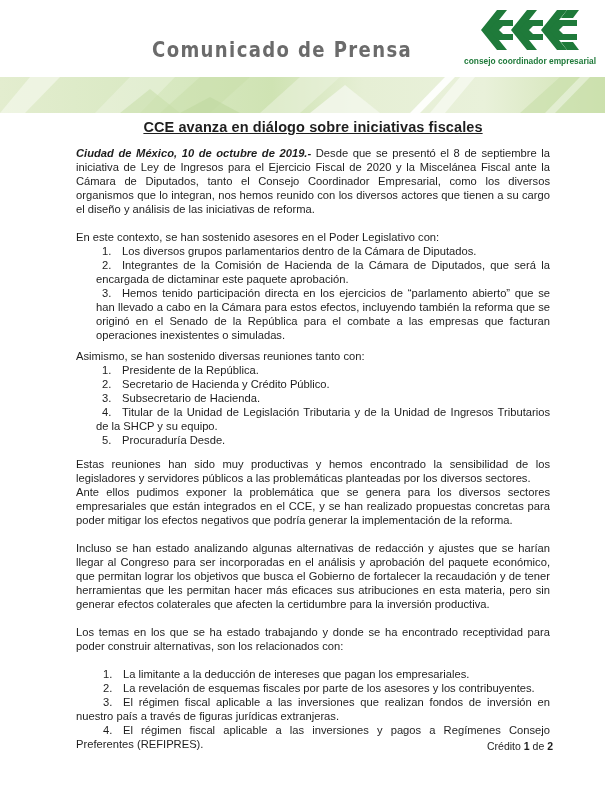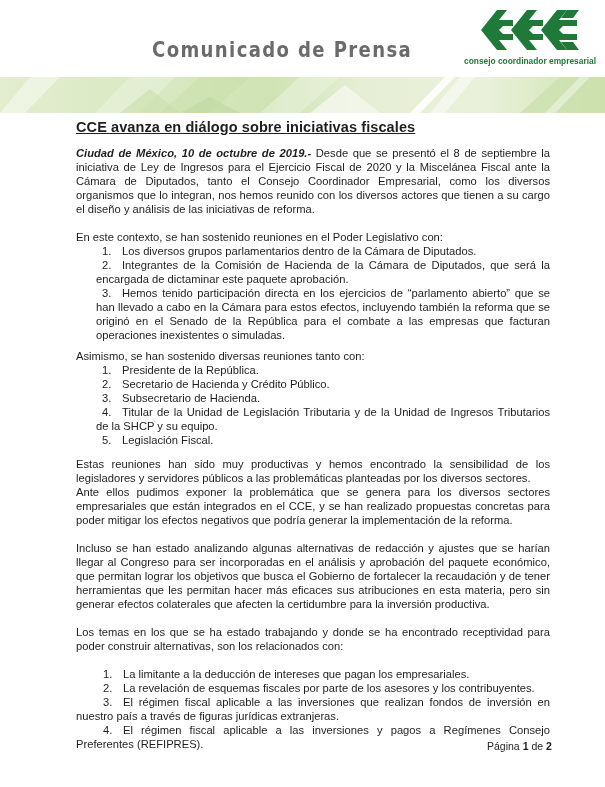--- a/index.html
+++ b/index.html
@@ -12,21 +12,21 @@
   .logo { position:absolute; left:450px; top:8px; width:150px; height:62px; }
   .logo svg { position:absolute; left:22px; top:0; }
   .logo-caption { position:absolute; left:0; top:47px; width:150px; text-align:center;
                   font-family:"Liberation Sans", sans-serif; font-weight:bold; font-size:9.5px;
                   color:#1f7a3a; transform:scaleX(0.88); transform-origin:center top; white-space:nowrap; }
   .banner { position:absolute; left:0; top:77px; width:605px; height:36px; overflow:hidden;
             background:linear-gradient(90deg,#e3edcf 0%,#d7e8c0 30%,#cfe3b3 45%,#e6efd5 60%,#e9f1da 80%,#cfe2b0 100%); }
   .banner svg { position:absolute; left:0; top:0; }
 
   .doc { position:absolute; left:76px; top:118px; width:474px; font-size:11.2px; line-height:14px; }
-  .doc-title { text-align:left; font-weight:bold; font-size:14.5px; text-decoration:underline;
+  .doc-title { text-align:center; font-weight:bold; font-size:14.5px; text-decoration:underline;
                margin:2px 0 12px 0; letter-spacing:0.1px; }
   p { margin:0; text-align:justify; }
   .gap { height:14px; }
   .dateline { font-weight:bold; font-style:italic; }
   ol { margin:0; padding:0; list-style:none; }
   ol li { text-align:justify; }
   .list-a li { padding-left:32px; text-indent:-6px; }
   .list-a li.wrap { padding-left:20px; text-indent:6px; }
   .list-c li { padding-left:27px; text-indent:0; }
   .list-c li.wrap { padding-left:0; text-indent:27px; }
@@ -72,35 +72,35 @@
     <polygon points="545,36 580,0 590,0 555,36" fill="#ffffff" opacity="0.4"></polygon>
   </svg>
 </div>
 
 <div class="doc">
   <div class="doc-title">CCE avanza en diálogo sobre iniciativas fiscales</div>
 
   <p><span class="dateline">Ciudad de México, 10 de octubre de 2019.-</span><span> Desde que se presentó el 8 de septiembre la iniciativa de Ley de Ingresos para el Ejercicio Fiscal de 2020 y la Miscelánea Fiscal ante la Cámara de Diputados, tanto el Consejo Coordinador Empresarial, como los diversos organismos que lo integran, nos hemos reunido con los diversos actores que tienen a su cargo el diseño y análisis de las iniciativas de reforma.</span></p>
   <div class="gap"></div>
 
-  <p>En este contexto, se han sostenido reuniones en el Poder Legislativo con:</p>
+  <p>En este contexto, se han sostenido asesores en el Poder Legislativo con:</p>
   <ol class="list-a">
     <li><span class="num">1.</span><span>Los diversos grupos parlamentarios dentro de la Cámara de Diputados.</span></li>
     <li class="wrap"><span class="num">2.</span><span>Integrantes de la Comisión de Hacienda de la Cámara de Diputados, que será la encargada de dictaminar este paquete aprobación.</span></li>
     <li class="wrap"><span class="num">3.</span><span>Hemos tenido participación directa en los ejercicios de “parlamento abierto” que se han llevado a cabo en la Cámara para estos efectos, incluyendo también la reforma que se originó en el Senado de la República para el combate a las empresas que facturan operaciones inexistentes o simuladas.</span></li>
   </ol>
   <div class="gap" style="height:7px"></div>
 
   <p>Asimismo, se han sostenido diversas reuniones tanto con:</p>
   <ol class="list-a">
     <li><span class="num">1.</span><span>Presidente de la República.</span></li>
     <li><span class="num">2.</span><span>Secretario de Hacienda y Crédito Público.</span></li>
     <li><span class="num">3.</span><span>Subsecretario de Hacienda.</span></li>
     <li class="wrap"><span class="num">4.</span><span>Titular de la Unidad de Legislación Tributaria y de la Unidad de Ingresos Tributarios de la SHCP y su equipo.</span></li>
-    <li><span class="num">5.</span><span>Legislación Fiscal.</span></li>
+    <li><span class="num">5.</span><span>Procuraduría Desde.</span></li>
   </ol>
   <div class="gap" style="height:10px"></div>
 
   <p>Estas reuniones han sido muy productivas y hemos encontrado la sensibilidad de los legisladores y servidores públicos a las problemáticas planteadas por los diversos sectores.</p>
   <p>Ante ellos pudimos exponer la problemática que se genera para los diversos sectores empresariales que están integrados en el CCE, y se han realizado propuestas concretas para poder mitigar los efectos negativos que podría generar la implementación de la reforma.</p>
   <div class="gap"></div>
 
   <p>Incluso se han estado analizando algunas alternativas de redacción y ajustes que se harían llegar al Congreso para ser incorporadas en el análisis y aprobación del paquete económico, que permitan lograr los objetivos que busca el Gobierno de fortalecer la recaudación y de tener herramientas que les permitan hacer más eficaces sus atribuciones en esta materia, pero sin generar efectos colaterales que afecten la certidumbre para la inversión productiva.</p>
   <div class="gap"></div>
 
@@ -108,17 +108,17 @@
   <div class="gap"></div>
   <ol class="list-c">
     <li><span class="num">1.</span><span>La limitante a la deducción de intereses que pagan los empresariales.</span></li>
     <li><span class="num">2.</span><span>La revelación de esquemas fiscales por parte de los asesores y los contribuyentes.</span></li>
     <li class="wrap"><span class="num">3.</span><span>El régimen fiscal aplicable a las inversiones que realizan fondos de inversión en nuestro país a través de figuras jurídicas extranjeras.</span></li>
     <li class="wrap"><span class="num">4.</span><span>El régimen fiscal aplicable a las inversiones y pagos a Regímenes Consejo Preferentes (REFIPRES).</span></li>
   </ol>
 </div>
 
 <div class="footer">
-  <span>Página</span>
+  <span>Crédito</span>
   <b>1</b>
   <span>de</span>
   <b>2</b>
 </div>
 
 </body></html>

